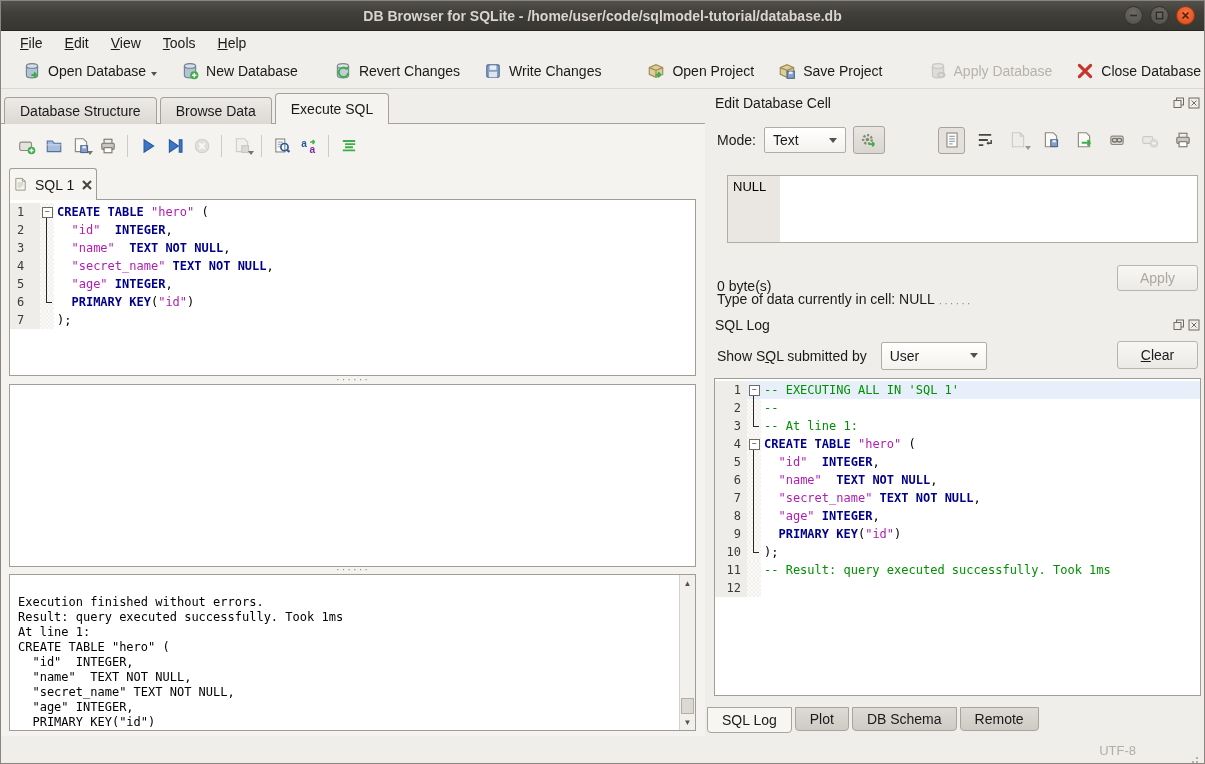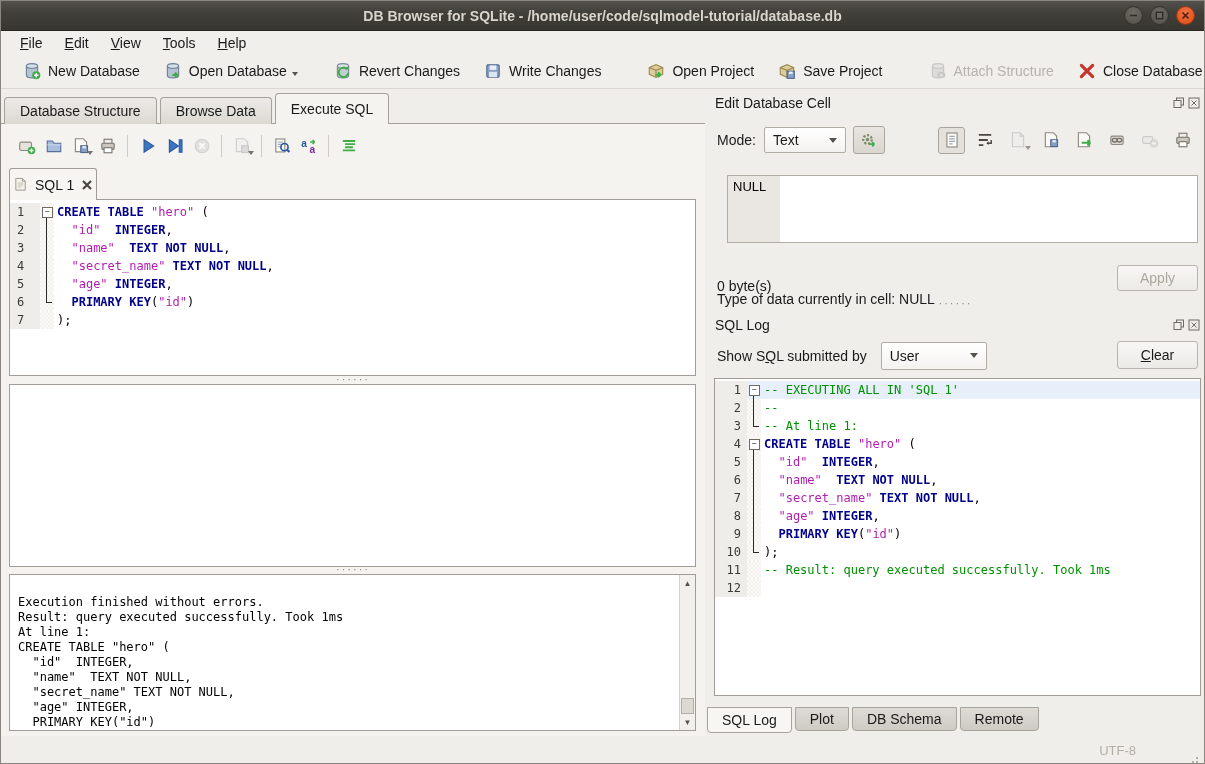--- a/index.html
+++ b/index.html
@@ -198,34 +198,34 @@
       <span class="menu-item"><u>H</u>elp</span>
     </div>
 
   <div class="toolbar">
     <div class="thandle"></div>
 
     <div class="tbtn">
       <svg width="18" height="18" viewBox="0 0 16 16">
         <path d="M3 3.5v8.5c0 1.2 2.2 2.1 5 2.1s5-.9 5-2.1V3.5" fill="#b3c3d2" stroke="#6f8296"></path>
         <ellipse cx="8" cy="3.5" rx="5" ry="2.1" fill="#d4dfe8" stroke="#6f8296"></ellipse>
+        <path d="M7.5 11.5h4.5m0 0l-2.2-2.2m2.2 2.2l-2.2 2.2" stroke="#3fae49" stroke-width="1.7" fill="none"></path>
+      </svg>
+      <span>Open Database</span>
+      <span class="drop-arrow"></span>
+    </div>
+
+    <div class="tbtn">
+      <svg width="18" height="18" viewBox="0 0 16 16">
+        <path d="M3 3.5v8.5c0 1.2 2.2 2.1 5 2.1s5-.9 5-2.1V3.5" fill="#b3c3d2" stroke="#6f8296"></path>
+        <ellipse cx="8" cy="3.5" rx="5" ry="2.1" fill="#d4dfe8" stroke="#6f8296"></ellipse>
         <circle cx="11.8" cy="11.8" r="3.6" fill="#3fae49"></circle>
           <path d="M11.8 9.8v4M9.8 11.8h4" stroke="#fff" stroke-width="1.3"></path>
       </svg>
       <span>New Database</span>
-    </div>
-
-    <div class="tbtn">
-      <svg width="18" height="18" viewBox="0 0 16 16">
-        <path d="M3 3.5v8.5c0 1.2 2.2 2.1 5 2.1s5-.9 5-2.1V3.5" fill="#b3c3d2" stroke="#6f8296"></path>
-        <ellipse cx="8" cy="3.5" rx="5" ry="2.1" fill="#d4dfe8" stroke="#6f8296"></ellipse>
-        <path d="M7.5 11.5h4.5m0 0l-2.2-2.2m2.2 2.2l-2.2 2.2" stroke="#3fae49" stroke-width="1.7" fill="none"></path>
-      </svg>
-      <span>Open Database</span>
-      <span class="drop-arrow"></span>
     </div>
 
     <div class="tsep"></div>
 
     <div class="tbtn">
       <svg width="18" height="18" viewBox="0 0 16 16">
         <path d="M3 3.5v8.5c0 1.2 2.2 2.1 5 2.1s5-.9 5-2.1V3.5" fill="#c3cdd6" stroke="#7b8a97"></path>
         <ellipse cx="8" cy="3.5" rx="5" ry="2.1" fill="#dbe2e8" stroke="#7b8a97"></ellipse>
         <path d="M12.6 9.6a4.2 4.2 0 1 1-1.2-3.4" fill="none" stroke="#3fae49" stroke-width="1.7"></path>
         <path d="M12.8 3.6v3h-3z" fill="#3fae49"></path>
@@ -264,21 +264,21 @@
     </div>
 
     <div class="thandle" style="margin-left:16px;"></div>
 
     <div class="tbtn disabled">
       <svg width="18" height="18" viewBox="0 0 16 16">
         <path d="M3 3.5v8.5c0 1.2 2.2 2.1 5 2.1s5-.9 5-2.1V3.5" fill="#c6c2bc" stroke="#8d8882"></path>
         <ellipse cx="8" cy="3.5" rx="5" ry="2.1" fill="#dad6d0" stroke="#8d8882"></ellipse>
         <ellipse cx="11" cy="11.5" rx="3" ry="2" fill="none" stroke="#8d8882" stroke-width="1.3"></ellipse>
       </svg>
-      <span>Attach Structure</span>
+      <span>Apply Database</span>
     </div>
 
     <div class="tbtn">
       <svg width="18" height="18" viewBox="0 0 16 16">
         <path d="M3 3l10 10M13 3L3 13" stroke="#c5352b" stroke-width="2.8" stroke-linecap="round"></path>
       </svg>
       <span>Close Database</span>
     </div>
   </div>
 

